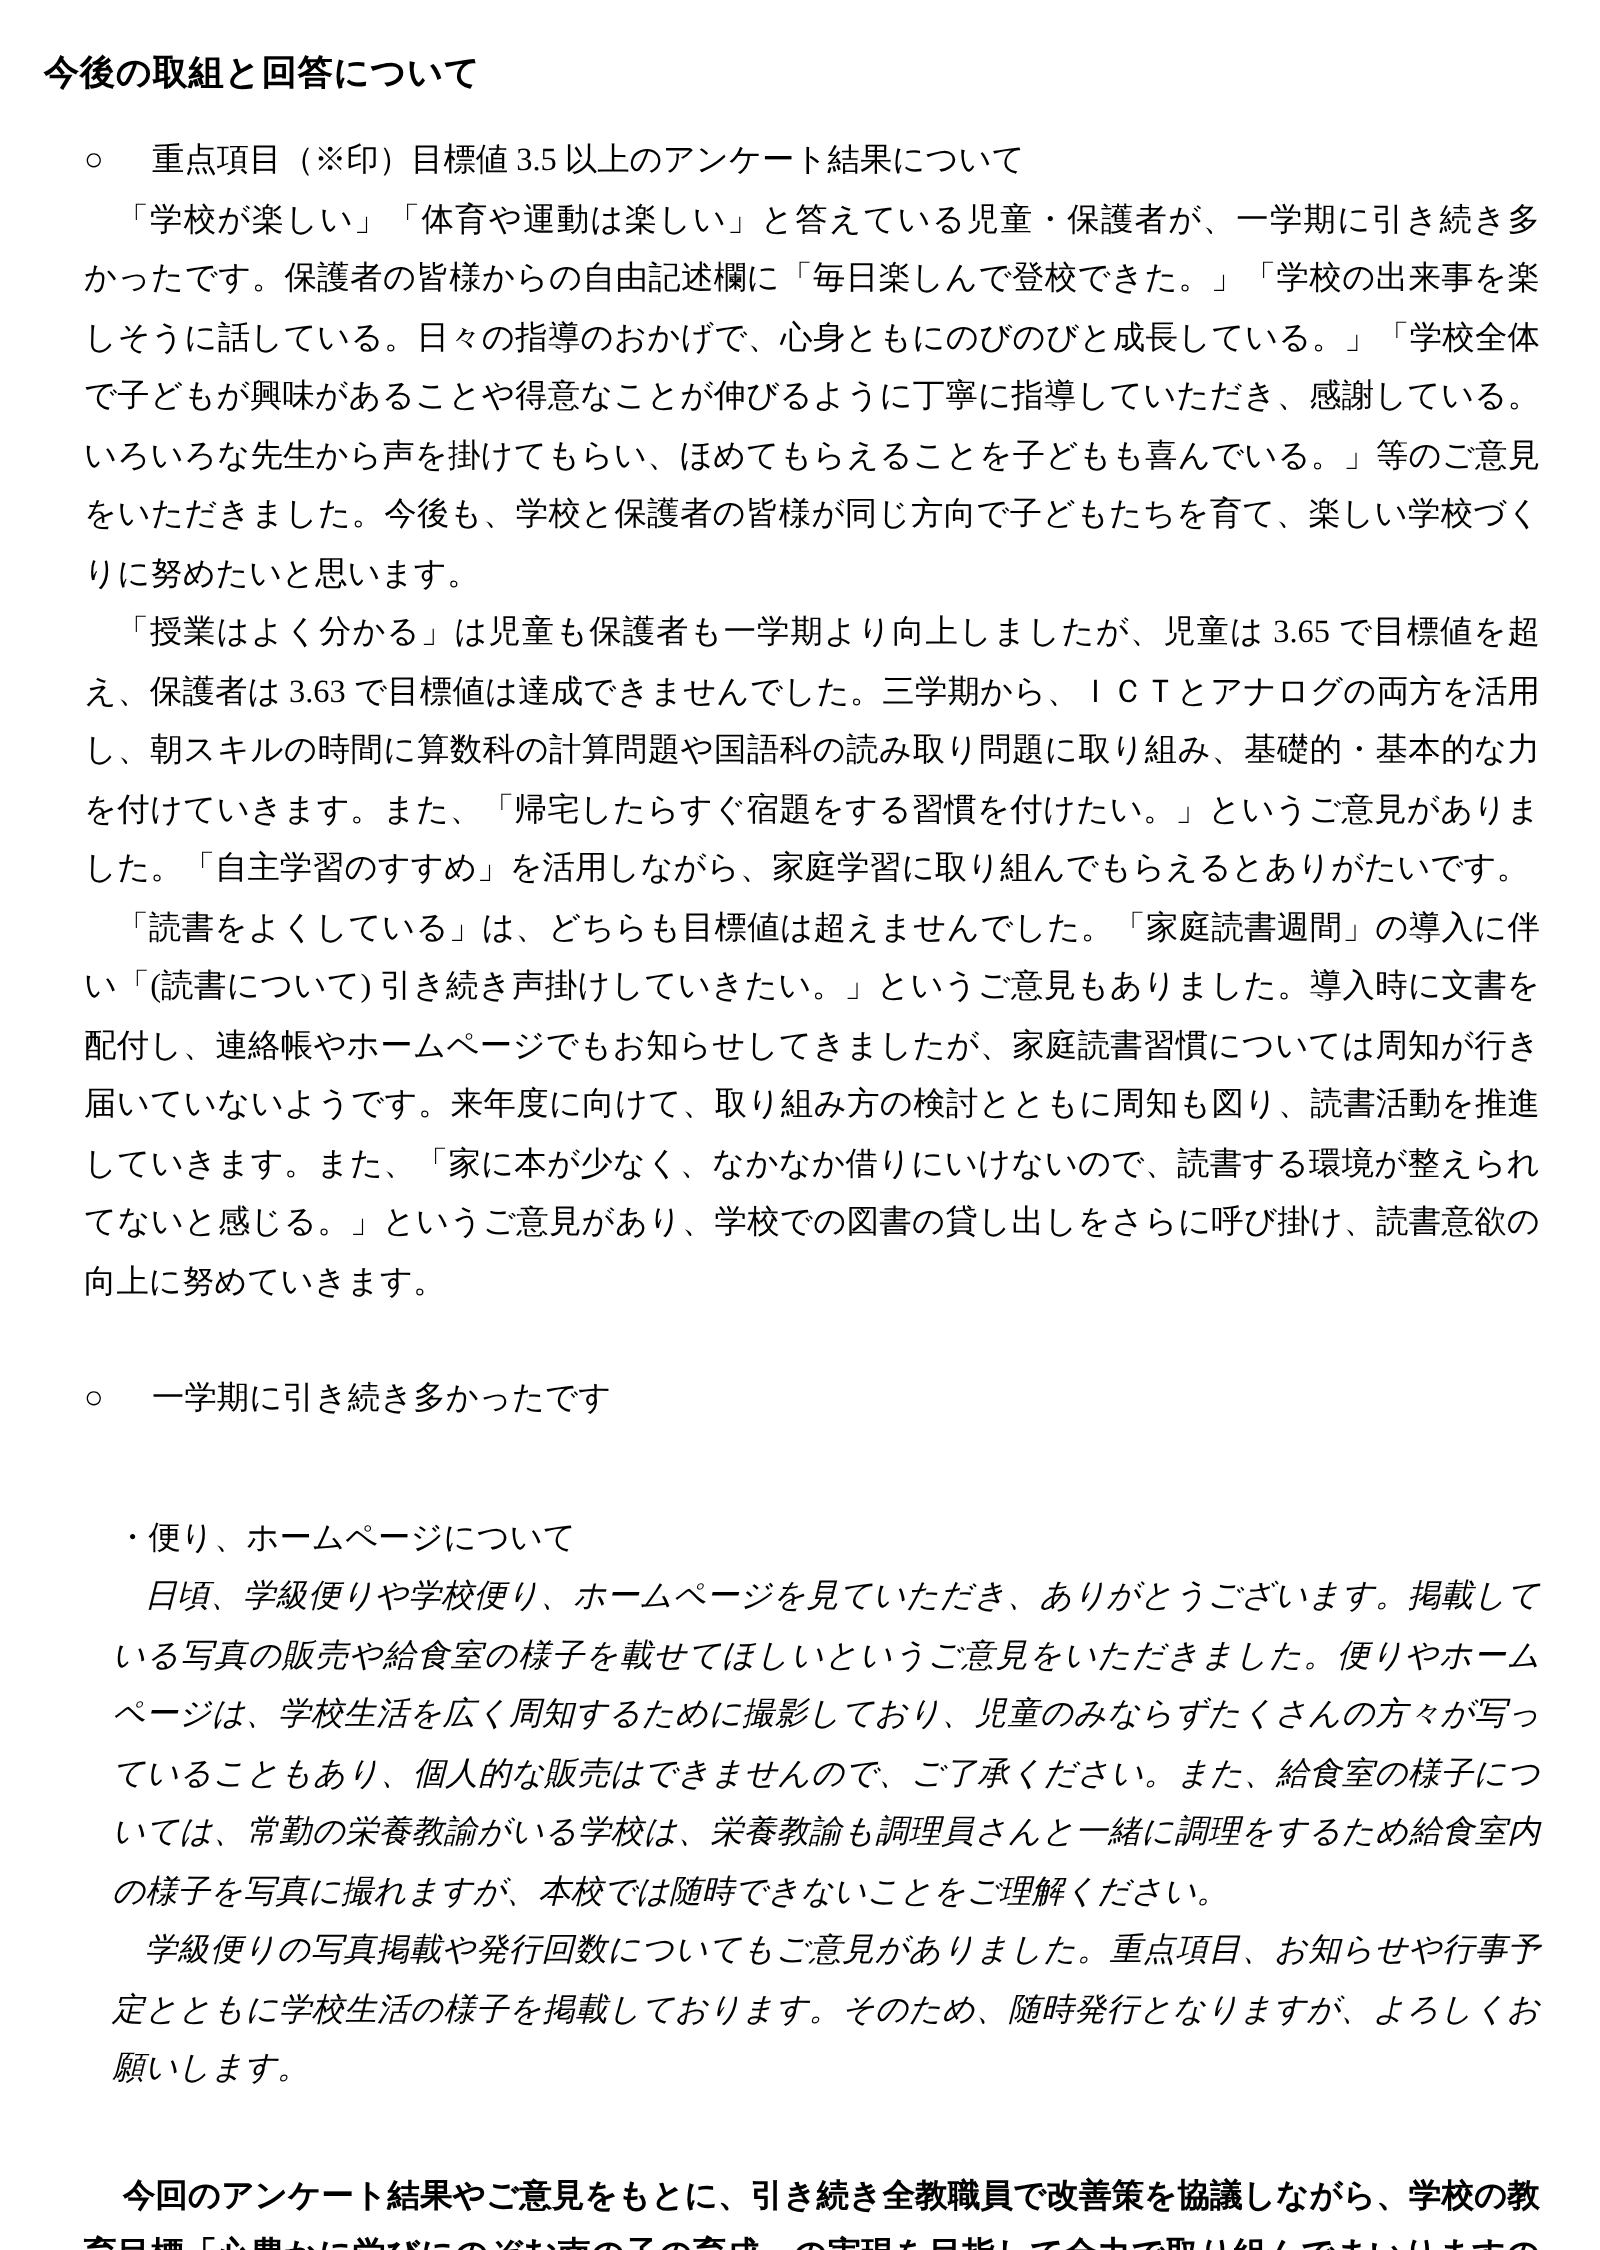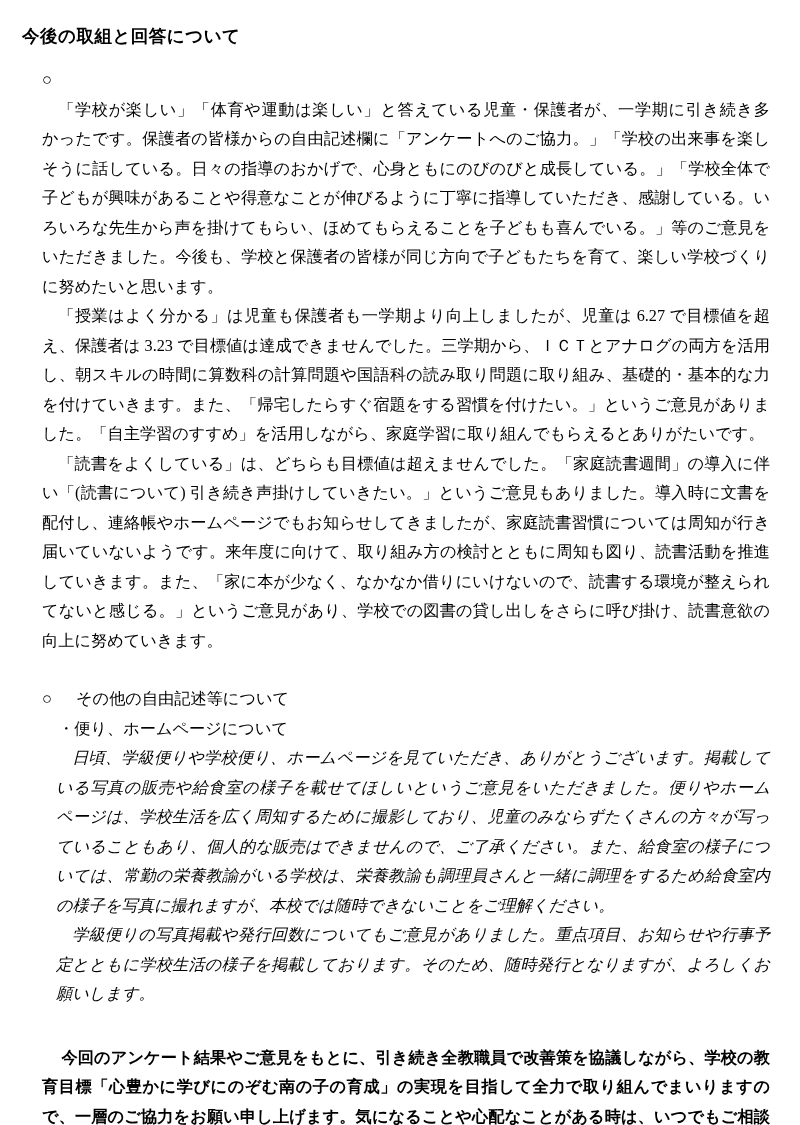--- a/index.html
+++ b/index.html
@@ -66,20 +66,21 @@
   .sec-head .head-text {
     display: inline-block;
   }
 
   
   .sub-head {
     font-size: 16.2px;
     line-height: 29.5px;
     padding-left: 16px;
     white-space: nowrap;
+    margin-top: 40px;
   }
 
   
   p.para {
     margin: 0;
     font-size: 16.2px;
     line-height: 29.5px;
     text-align: justify;
     text-justify: inter-ideograph;
     text-indent: 1em;
@@ -107,36 +108,37 @@
 <div class="page">
 
   <h1 class="doc-title">今後の取組と回答について</h1>
 
   <div class="body-wrap">
 
     <div class="section">
 
       <div class="sec-head">
         <span class="marker">○</span>
+        <span class="head-text">重点項目（※印）目標値 3.5 以上のアンケート結果について</span>
       </div>
 
-      <p class="para">「学校が楽しい」「体育や運動は楽しい」と答えている児童・保護者が、一学期に引き続き多かったです。保護者の皆様からの自由記述欄に「アンケートへのご協力。」「学校の出来事を楽しそうに話している。日々の指導のおかげで、心身ともにのびのびと成長している。」「学校全体で子どもが興味があることや得意なことが伸びるように丁寧に指導していただき、感謝している。いろいろな先生から声を掛けてもらい、ほめてもらえることを子どもも喜んでいる。」等のご意見をいただきました。今後も、学校と保護者の皆様が同じ方向で子どもたちを育て、楽しい学校づくりに努めたいと思います。</p>
+      <p class="para">「学校が楽しい」「体育や運動は楽しい」と答えている児童・保護者が、一学期に引き続き多かったです。保護者の皆様からの自由記述欄に「毎日楽しんで登校できた。」「学校の出来事を楽しそうに話している。日々の指導のおかげで、心身ともにのびのびと成長している。」「学校全体で子どもが興味があることや得意なことが伸びるように丁寧に指導していただき、感謝している。いろいろな先生から声を掛けてもらい、ほめてもらえることを子どもも喜んでいる。」等のご意見をいただきました。今後も、学校と保護者の皆様が同じ方向で子どもたちを育て、楽しい学校づくりに努めたいと思います。</p>
 
-      <p class="para">「授業はよく分かる」は児童も保護者も一学期より向上しましたが、児童は 6.27 で目標値を超え、保護者は 3.23 で目標値は達成できませんでした。三学期から、ＩＣＴとアナログの両方を活用し、朝スキルの時間に算数科の計算問題や国語科の読み取り問題に取り組み、基礎的・基本的な力を付けていきます。また、「帰宅したらすぐ宿題をする習慣を付けたい。」というご意見がありました。「自主学習のすすめ」を活用しながら、家庭学習に取り組んでもらえるとありがたいです。</p>
+      <p class="para">「授業はよく分かる」は児童も保護者も一学期より向上しましたが、児童は 3.65 で目標値を超え、保護者は 3.63 で目標値は達成できませんでした。三学期から、ＩＣＴとアナログの両方を活用し、朝スキルの時間に算数科の計算問題や国語科の読み取り問題に取り組み、基礎的・基本的な力を付けていきます。また、「帰宅したらすぐ宿題をする習慣を付けたい。」というご意見がありました。「自主学習のすすめ」を活用しながら、家庭学習に取り組んでもらえるとありがたいです。</p>
 
       <p class="para">「読書をよくしている」は、どちらも目標値は超えませんでした。「家庭読書週間」の導入に伴い「(読書について) 引き続き声掛けしていきたい。」というご意見もありました。導入時に文書を配付し、連絡帳やホームページでもお知らせしてきましたが、家庭読書習慣については周知が行き届いていないようです。来年度に向けて、取り組み方の検討とともに周知も図り、読書活動を推進していきます。また、「家に本が少なく、なかなか借りにいけないので、読書する環境が整えられてないと感じる。」というご意見があり、学校での図書の貸し出しをさらに呼び掛け、読書意欲の向上に努めていきます。</p>
     </div>
 
     <div class="gap-md"></div>
 
     <div class="section">
 
       <div class="sec-head">
         <span class="marker">○</span>
-        <span class="head-text">その他の自由記述等について</span>
+        <span class="head-text">一学期に引き続き多かったです</span>
       </div>
 
       <div class="sub-head">・便り、ホームページについて</div>
 
       <div class="sec2-body">
         <p class="para">日頃、学級便りや学校便り、ホームページを見ていただき、ありがとうございます。掲載している写真の販売や給食室の様子を載せてほしいというご意見をいただきました。便りやホームページは、学校生活を広く周知するために撮影しており、児童のみならずたくさんの方々が写っていることもあり、個人的な販売はできませんので、ご了承ください。また、給食室の様子については、常勤の栄養教諭がいる学校は、栄養教諭も調理員さんと一緒に調理をするため給食室内の様子を写真に撮れますが、本校では随時できないことをご理解ください。</p>
 
         <p class="para">学級便りの写真掲載や発行回数についてもご意見がありました。重点項目、お知らせや行事予定とともに学校生活の様子を掲載しております。そのため、随時発行となりますが、よろしくお願いします。</p>
       </div>
     </div>

